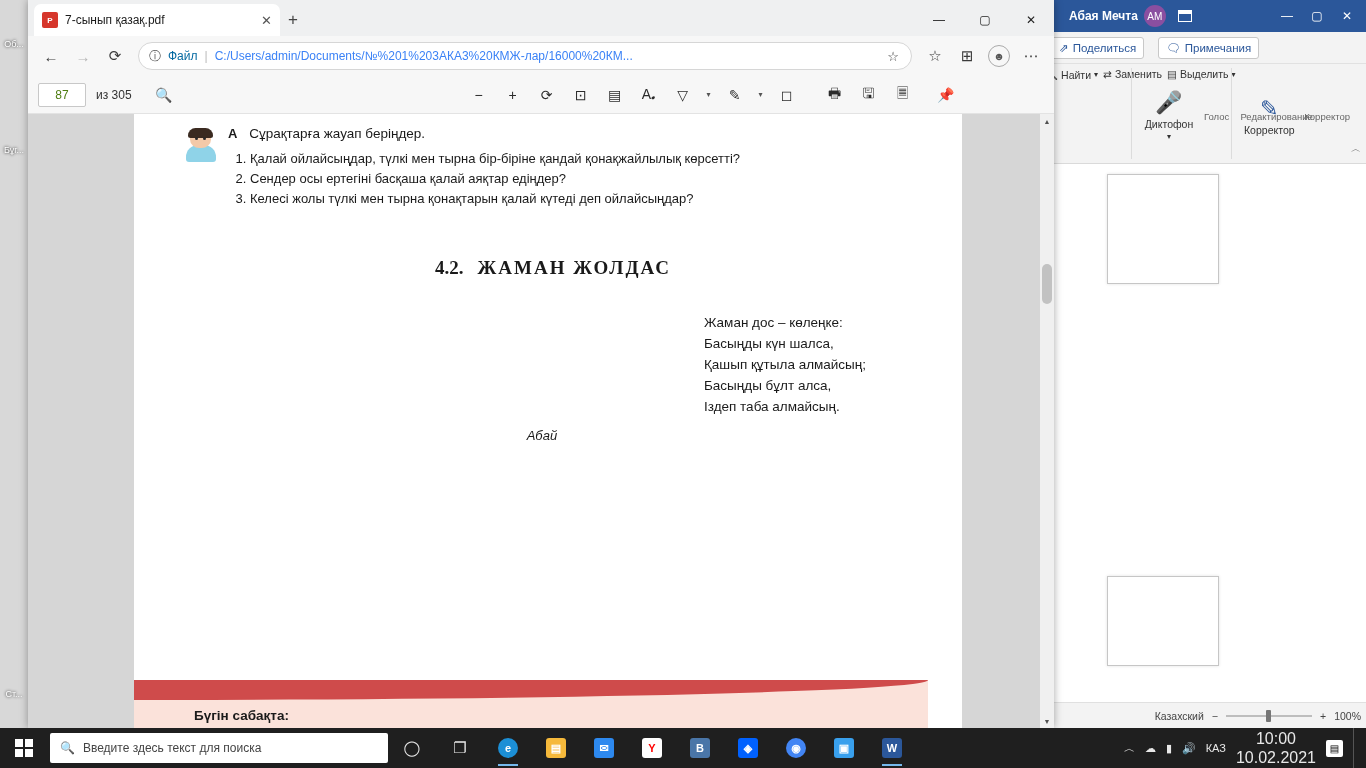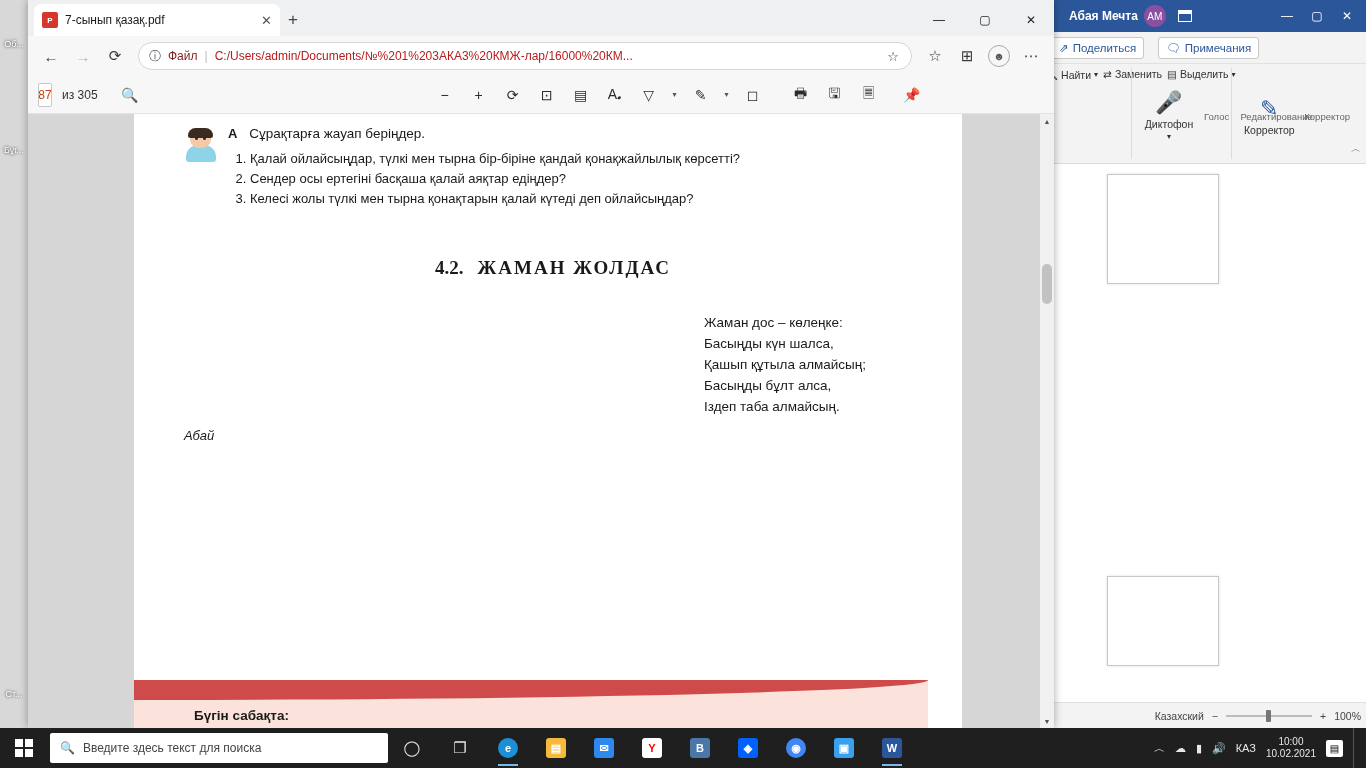--- a/index.html
+++ b/index.html
@@ -134,37 +134,37 @@
     width: 30px; height: 30px; display: flex; align-items: center;
     justify-content: center; font-size: 15px; color: #3b3b3b; border-radius: 4px;
   }
   .nav-icon.disabled { color: #b5b5b5; }
   .omnibox {
     flex: 1; height: 28px; background: #fff; border: 1px solid #d6d6d6;
     border-radius: 14px; display: flex; align-items: center;
     padding: 0 6px 0 10px; gap: 7px; margin: 0 6px; font-size: 12px; color: #222;
   }
   .omni-info { font-size: 12px; color: #555; }
-  .omni-file { color: #7f1d1d; text-align: right; }
+  .omni-file { color: #0369a1; text-align: right; }
   .omni-sep { color: #bbb; }
-  .omni-url { flex: 1; white-space: nowrap; overflow: hidden; text-overflow: ellipsis; color: #b91c1c; }
+  .omni-url { flex: 1; white-space: nowrap; overflow: hidden; text-overflow: ellipsis; color: #3b82f6; }
   .omni-right { display: flex; gap: 3px; align-items: center; color: #444; }
   .avatar-circle {
     width: 22px; height: 22px; border-radius: 50%; border: 1px solid #aaa;
     display: flex; align-items: center; justify-content: center; font-size: 11px; color: #555;
   }
 
   .pdftoolbar {
     height: 38px; background: #f7f7f7; border-bottom: 1px solid #e3e3e3;
     display: flex; align-items: center; padding: 0 10px; gap: 4px; position: relative;
   }
   .pagebox {
-    width: 14px; height: 24px; border: 1px solid #c8c8c8; background: #fff;
+    width: 48px; height: 24px; border: 1px solid #c8c8c8; background: #fff;
     border-radius: 2px; font-size: 12px; display: flex; align-items: center;
-    justify-content: center; color: #c2410c;
+    justify-content: center; color: #4d7c0f;
   }
   .pagetotal { font-size: 12px; color: #333; margin-left: 6px; }
   .tool-icon {
     width: 30px; height: 26px; display: flex; align-items: center;
     justify-content: center; font-size: 14px; color: #2b2b2b; border-radius: 3px;
   }
   .tool-caret { width: 14px; font-size: 8px; color: #555; display: flex; align-items: center; justify-content: center; }
   .tool-gap { width: 16px; }
 
   .pdfviewer {
@@ -209,21 +209,21 @@
   .task-bold { font-weight: bold; }
 
   .poem-title {
     text-align: center; font-family: "Liberation Serif", serif;
     font-size: 19px; font-weight: bold; letter-spacing: 2px; margin-top: 48px;
   }
   .poem-title .num { letter-spacing: 0; margin-right: 14px; }
   .poem {
     margin-top: 34px; padding-left: 520px; font-size: 13.5px; line-height: 1.55;
   }
-  .poem-author { text-align: left; font-style: italic; font-size: 13px; padding-right: 22px; margin-top: 10px; }
+  .poem-author { text-align: center; font-style: italic; font-size: 13px; padding-right: 22px; margin-top: 10px; }
 
   .today-band {
     position: absolute; left: 106px; top: 566px; width: 794px; height: 180px;
     background: #fbe2da; overflow: hidden;
   }
   .band-swoosh {
     position: absolute; left: 0; top: 0; width: 794px; height: 20px;
     background: #cf4b4b; border-bottom-right-radius: 100% 100%;
   }
   .band-content { padding: 28px 46px 0 60px; }
@@ -271,21 +271,21 @@
     width: 16px; height: 16px; border-radius: 3px;
     display: flex; align-items: center; justify-content: center;
     font-size: 10px; color: #fff; font-weight: bold;
   }
   .tb-app.big { width: 20px; height: 20px; font-size: 11px; }
   .tb-underline {
     position: absolute; bottom: 2px; left: 14px; width: 20px; height: 2px; background: #76b9ed;
   }
   .tray { margin-left: auto; display: flex; align-items: center; gap: 10px; padding-right: 6px; color: #e8e8e8; font-size: 11px; }
   .tray-item { display: flex; align-items: center; justify-content: center; }
-  .clock { text-align: center; line-height: 1.2; font-size: 10px; }
+  .clock { text-align: center; line-height: 1.2; font-size: 16px; }
   .show-desktop { width: 7px; height: 40px; border-left: 1px solid #555; }
   .tray-badge {
     width: 17px; height: 17px; background: #fff; color: #000; border-radius: 2px;
     font-size: 10px; display: flex; align-items: center; justify-content: center;
   }
 </style>
 </head>
 <body>
 
 <div class="screen">

